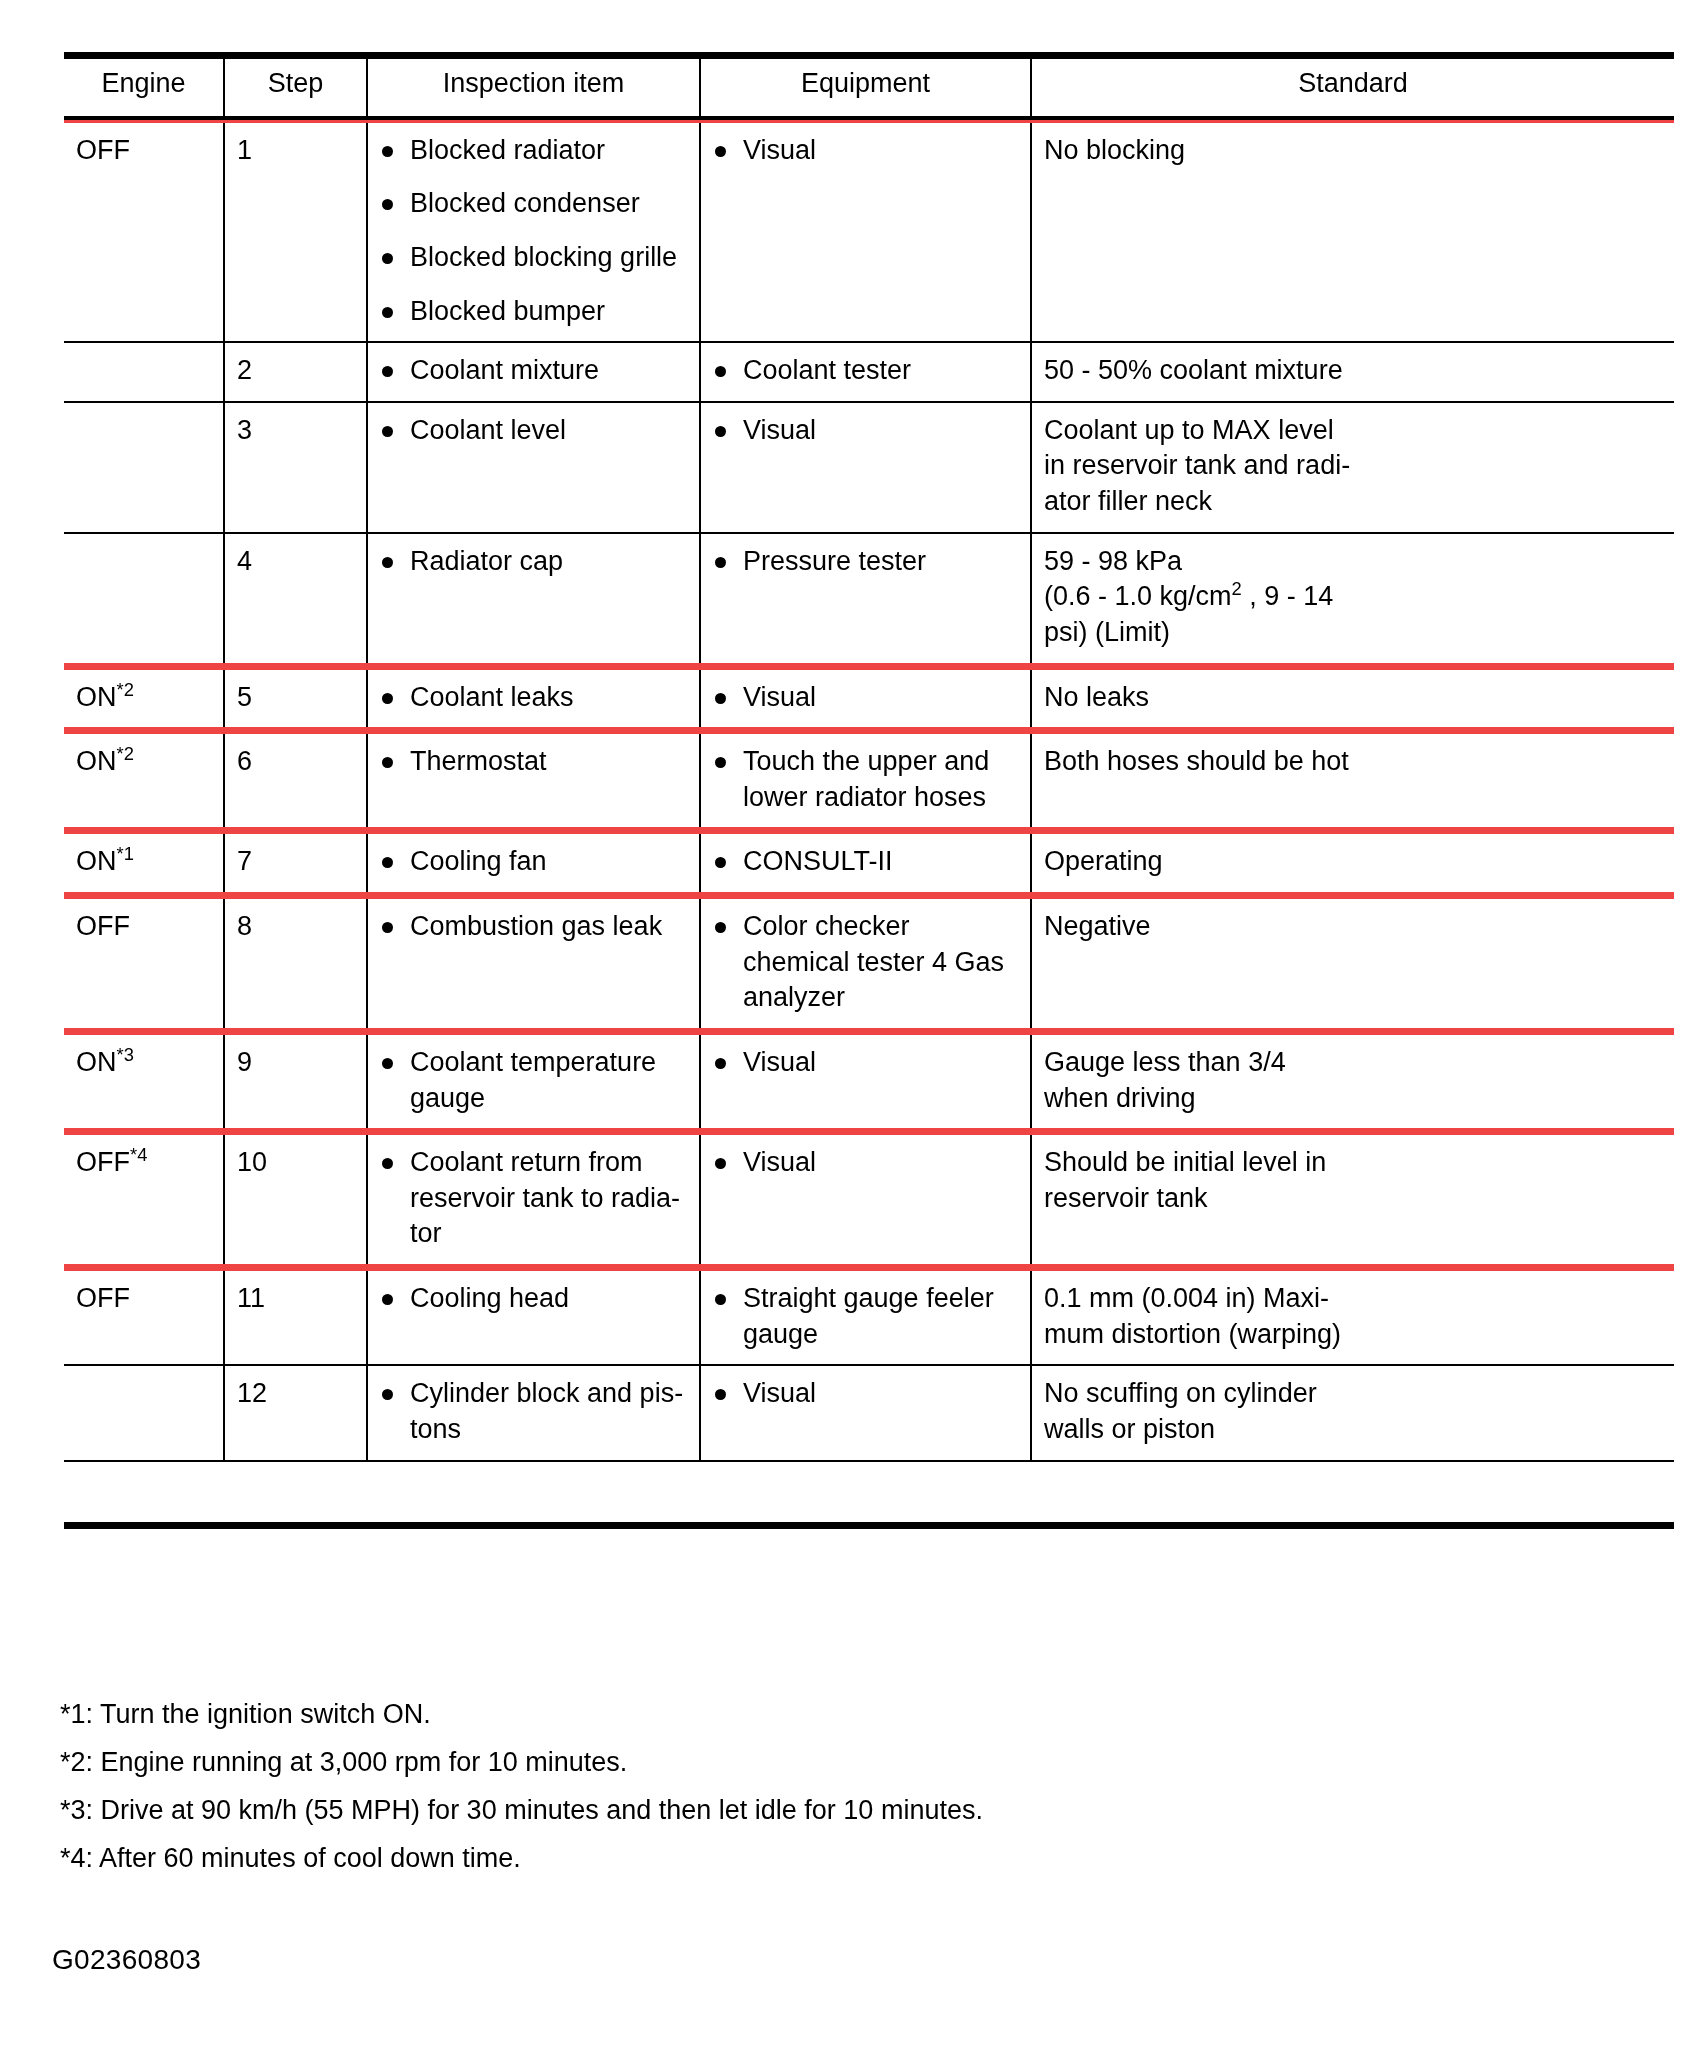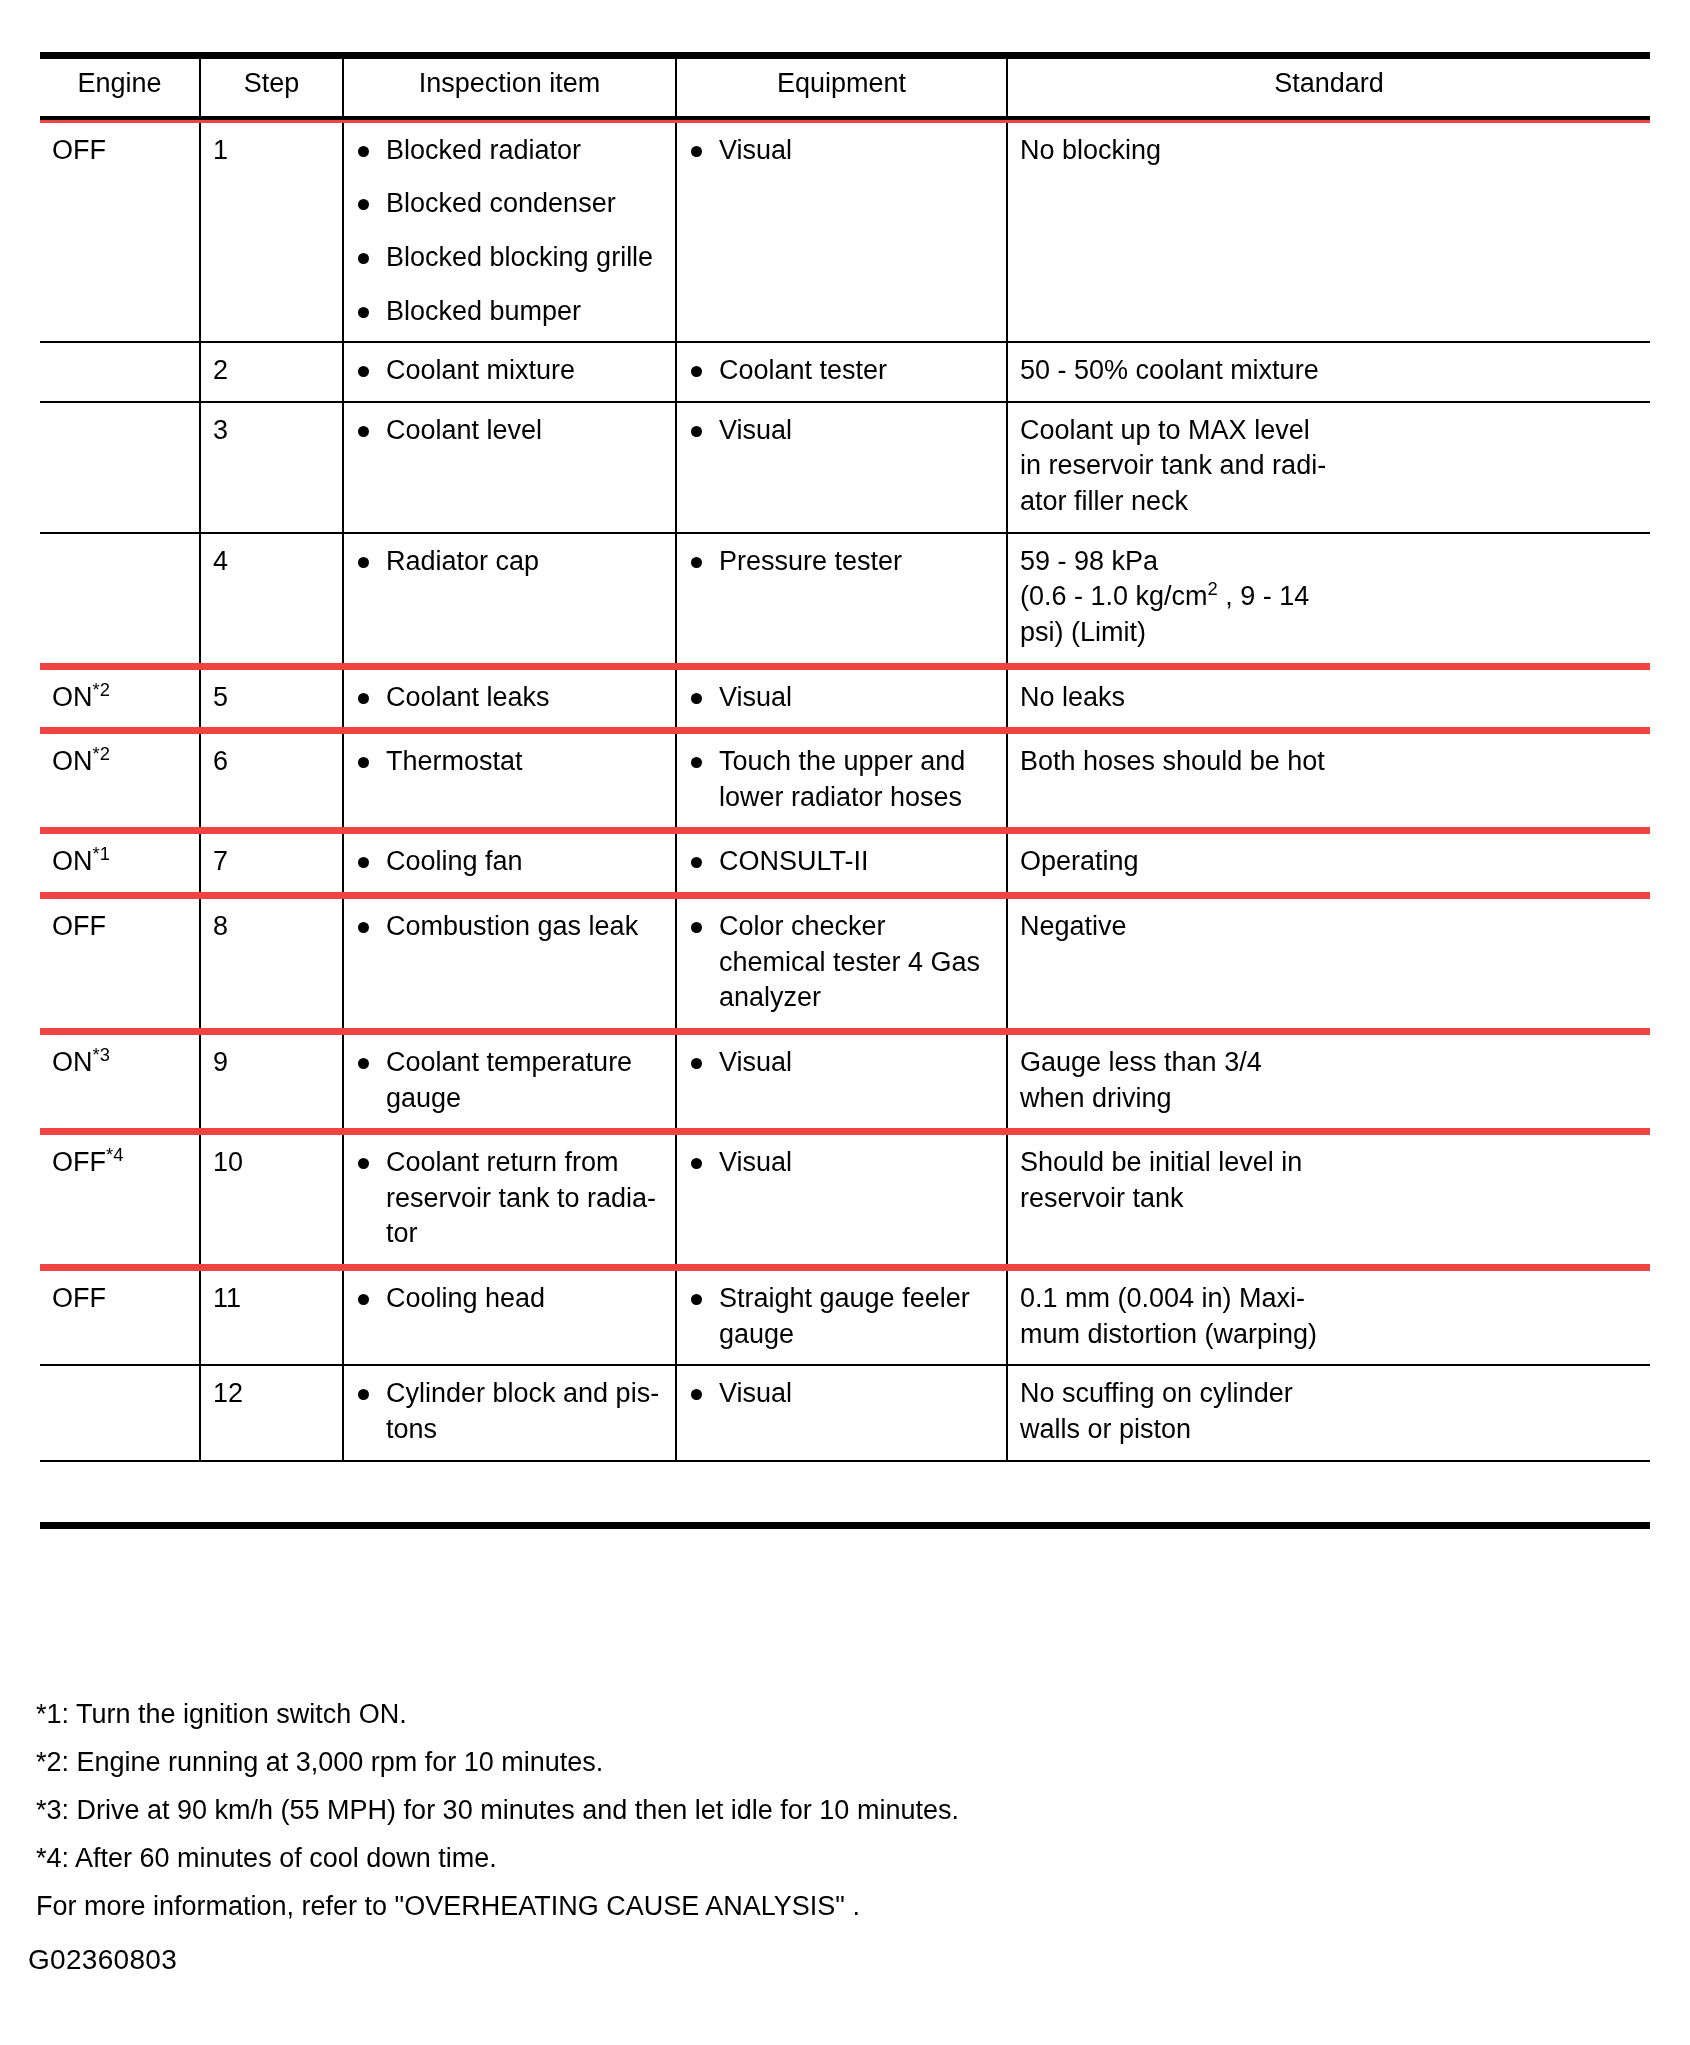--- a/index.html
+++ b/index.html
@@ -13,20 +13,21 @@
     font-family: "Liberation Sans", sans-serif;
     color: #000000;
     -webkit-font-smoothing: none;
   }
   .page {
     position: relative;
     width: 1391px;
     height: 2045px;
     box-sizing: border-box;
     padding: 0;
+    margin-left: 24px;
   }
 
   
   .tbl-wrap {
     position: absolute;
     left: 40px;
     top: 52px;
     width: 1610px;
   }
   table.inspection {
@@ -338,20 +339,19 @@
           </tr>
         </tbody>
     </table>
   </div>
 
   <div class="footnotes">
     <span class="fn">*1: Turn the ignition switch ON.</span>
     <span class="fn">*2: Engine running at 3,000 rpm for 10 minutes.</span>
     <span class="fn">*3: Drive at 90 km/h (55 MPH) for 30 minutes and then let idle for 10 minutes.</span>
     <span class="fn">*4: After 60 minutes of cool down time.</span>
-    <span class="fn">For more information, refer to "OVERHEATING CAUSE ANALYSIS" .</span>
   </div>
 
   <div class="doc-code">G02360803</div>
 
 <div class="rule-head" style="top: 116.125px;"></div>
     <div class="rule-bottom" style="top: 1521.75px;"></div>
   </div>
 
 </body></html>

